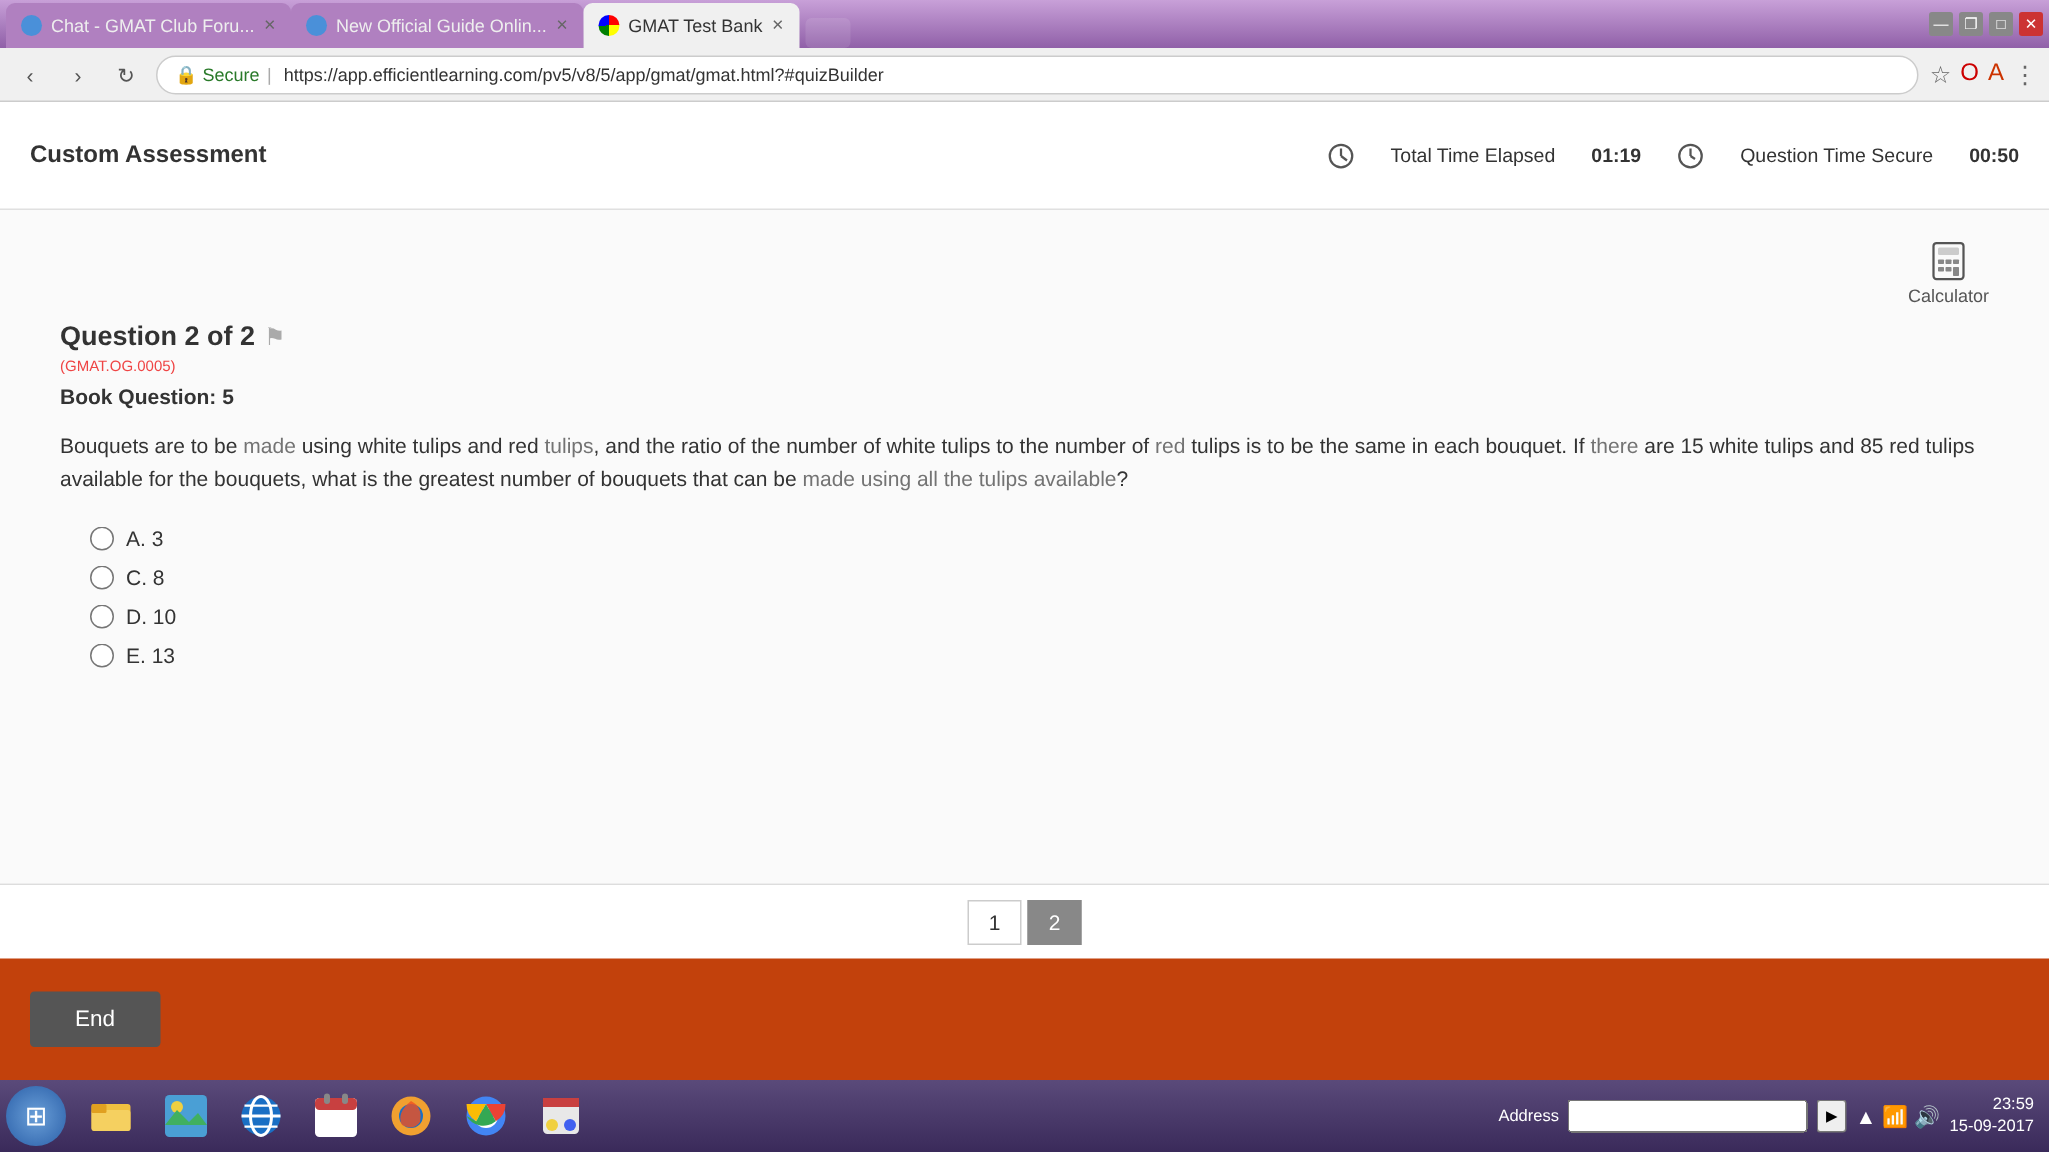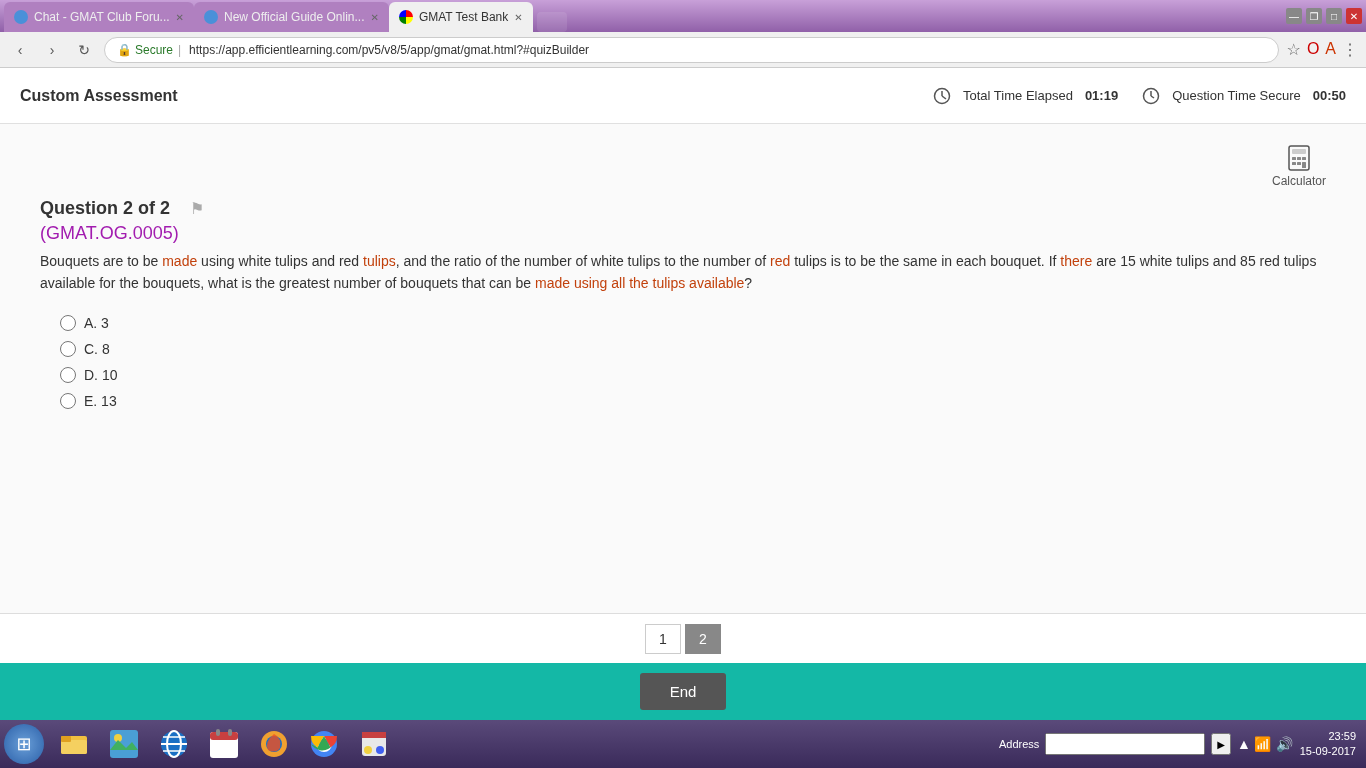--- a/index.html
+++ b/index.html
@@ -118,42 +118,42 @@
       background: white;
       height: calc(768px - 32px - 36px - 48px);
       display: flex;
       flex-direction: column;
     }
 
     
     .app-header {
       background: white;
       border-bottom: 1px solid #e0e0e0;
-      height: 56px;
+      height: 72px;
       display: flex;
       align-items: center;
       padding: 0 20px;
     }
     .app-title {
       font-size: 16px;
       font-weight: bold;
       color: #333;
     }
     .timer-section {
       margin-left: auto;
       display: flex;
       align-items: center;
       gap: 24px;
       font-size: 13px;
       color: #333;
     }
     .timer-item {
       display: flex;
       align-items: center;
-      gap: 12px;
+      gap: 24px;
     }
     .clock-icon {
       width: 18px;
       height: 18px;
     }
 
     
     .main-content {
       flex: 1;
       padding: 20px 40px;
@@ -183,52 +183,52 @@
     }
     .calc-label {
       font-size: 12px;
       color: #555;
     }
 
     
     .question-header {
       display: flex;
       align-items: center;
-      gap: 20px;
+      gap: 6px;
       margin-bottom: 4px;
     }
     .question-title {
       font-size: 18px;
       font-weight: bold;
       color: #333;
     }
     .flag-icon {
       color: #aaa;
       font-size: 16px;
       cursor: pointer;
     }
     .question-id {
-      font-size: 18px;
-      color: #a21caf;
+      font-size: 10px;
+      color: #ef4444;
       margin-bottom: 6px;
     }
     .book-question {
       font-size: 14px;
       font-weight: bold;
       color: #333;
       margin-bottom: 14px;
     }
     .question-text {
       font-size: 14px;
       color: #333;
       line-height: 1.6;
       margin-bottom: 20px;
     }
     .question-text .highlight {
-      color: #c2410c;
+      color: #737373;
     }
 
     
     .answer-choices {
       display: flex;
       flex-direction: column;
       gap: 10px;
       margin-left: 20px;
     }
     .answer-choice {
@@ -270,23 +270,23 @@
     }
     .page-btn.active {
       background: #888;
       color: white;
       border-color: #888;
     }
 
     
     .end-btn-area {
       display: flex;
-      justify-content: center;
-      padding: 10px 20px;
-      background: #14b8a6;
+      justify-content: flex-start;
+      padding: 22px 20px;
+      background: #c2410c;
     }
     .end-btn {
       background: #555;
       color: white;
       border: none;
       padding: 10px 30px;
       font-size: 15px;
       cursor: pointer;
       border-radius: 3px;
     }
@@ -458,20 +458,21 @@
         </svg>
         <span class="calc-label">Calculator</span>
       </button>
     </div>
 
     <div class="question-header">
       <span class="question-title">Question 2 of 2</span>
       <span class="flag-icon">⚑</span>
     </div>
     <div class="question-id">(GMAT.OG.0005)</div>
+    <div class="book-question">Book Question: 5</div>
 
     <div class="question-text">
       Bouquets are to be <span class="highlight">made</span> using white tulips and red <span class="highlight">tulips</span>, and the ratio of the number of white tulips to the number of <span class="highlight">red</span> tulips is to be the same in each bouquet. If <span class="highlight">there</span> are 15 white tulips and 85 red tulips available for the bouquets, what is the greatest number of bouquets that can be <span class="highlight">made using all the tulips available</span>?
     </div>
 
     <div class="answer-choices">
       <label class="answer-choice">
         <input type="radio" name="answer" style="">
         <span>A. 3</span>
       </label>

